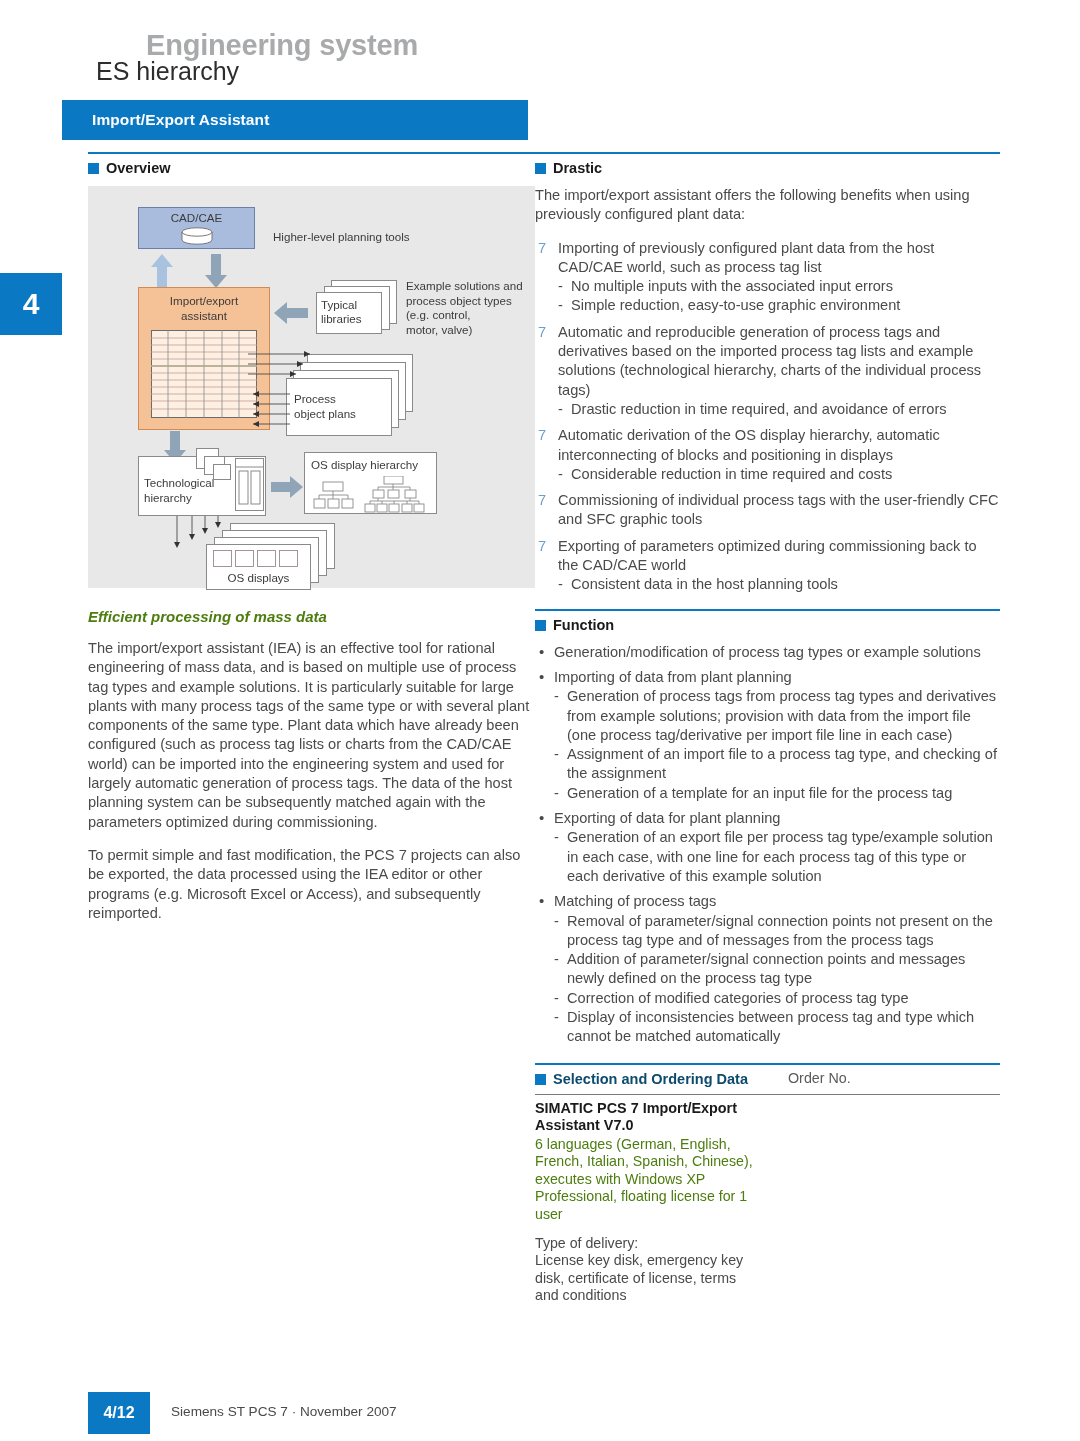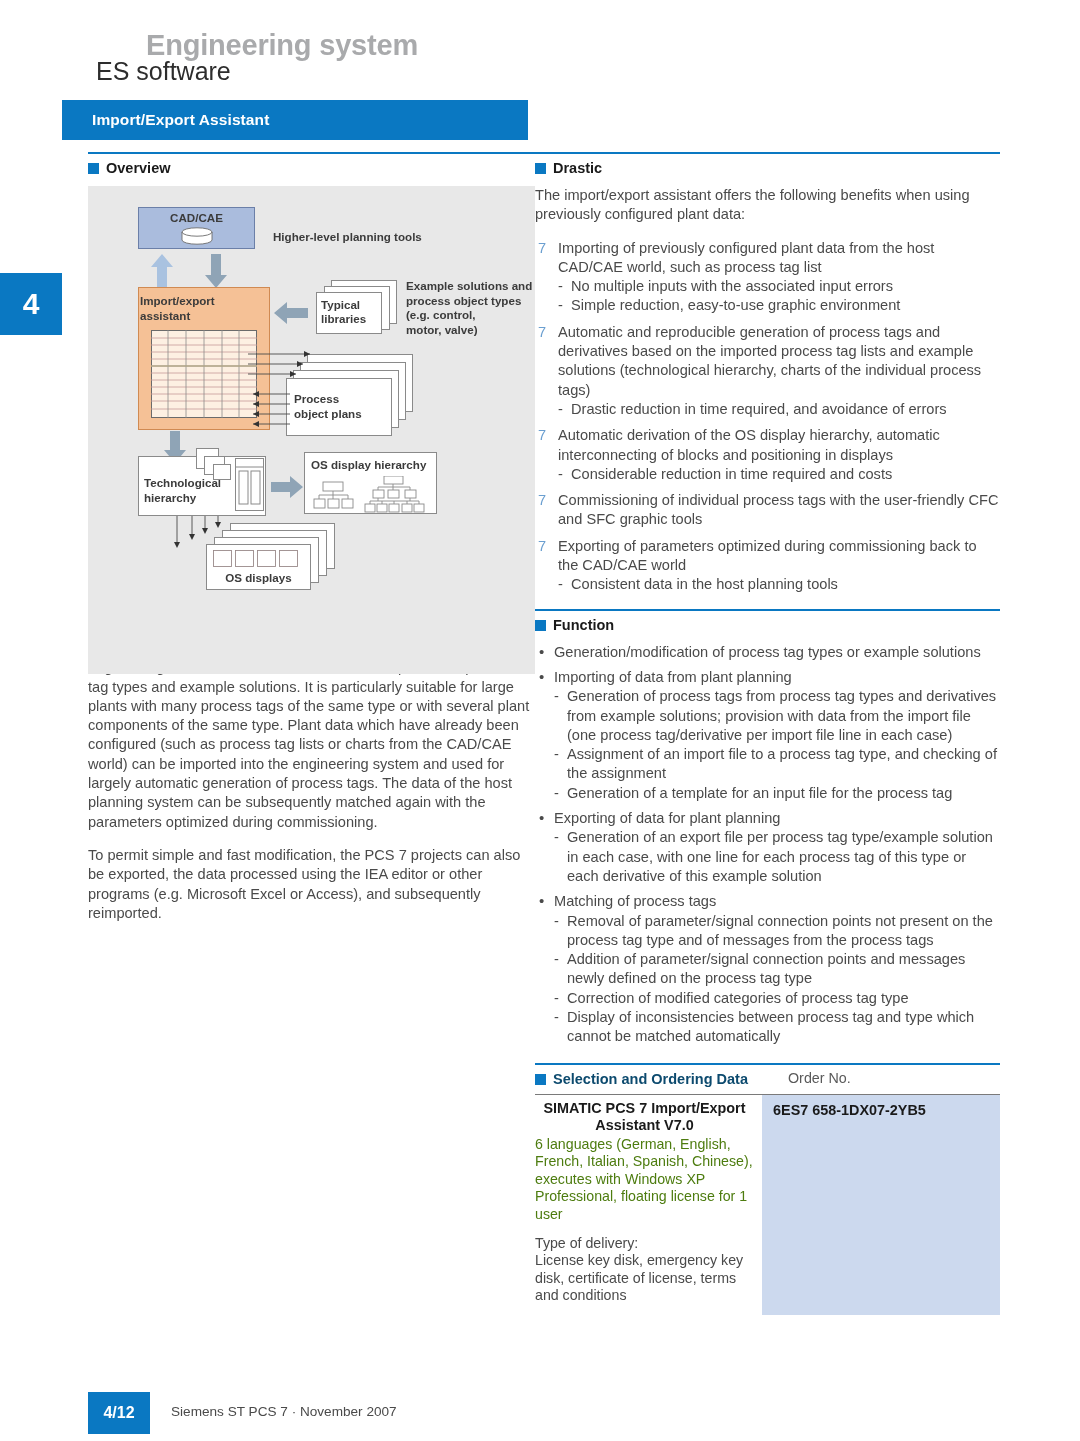--- a/index.html
+++ b/index.html
@@ -90,48 +90,48 @@
   .ord-head .rule{position:absolute;left:0;top:0;width:100%;height:2px;background:#0a78c2;}
   .ord-head .sq{display:inline-block;width:11px;height:11px;background:#0a78c2;vertical-align:-1px;margin-right:7px;}
   .ord-head .lbl{font-size:14.5px;font-weight:bold;color:#0c4a6e;}
   .ord-head .ordno{
     position:absolute;left:253px;top:7px;font-size:14.3px;color:#5a5a5a;
   }
   .ord-sep{height:1px;background:#7a7a7a;margin-top:6px;}
   .ord-body{display:flex;}
   .ord-c1{width:222px;padding:5px 8px 10px 0;}
   .ord-c2{width:230px;background:#ccd9ee;padding:7px 0 10px 11px;}
-  .ord-c1 .t{font-size:14.4px;font-weight:bold;color:#1a1a1a;line-height:17.5px;text-align:center;}
+  .ord-c1 .t{font-size:14.4px;font-weight:bold;color:#1a1a1a;line-height:17.5px;}
   .ord-c1 .d{font-size:14.2px;color:#4d7c0f;line-height:17.6px;margin-top:1px;}
   .ord-c1 .d2{font-size:14.2px;color:#4a4a4a;line-height:17.6px;margin-top:11px;}
   .ord-c2 .num{font-size:14.4px;font-weight:bold;color:#1a1a1a;}
 
   
   .footer{position:absolute;left:88px;top:1392px;width:912px;height:42px;}
   .footer .pg{
     position:absolute;left:0;top:0;width:62px;height:42px;background:#0a78c2;
     color:#fff;font-size:16px;font-weight:bold;display:flex;align-items:center;justify-content:center;
   }
   .footer .txt{position:absolute;left:83px;top:12px;font-size:13.6px;color:#4a4a4a;}
 
   
   .diagram{
-    position:absolute;left:0;top:0;width:447px;height:488px;background:#e8e8e8;font-weight:bold;
+    position:absolute;left:0;top:0;width:447px;height:402px;background:#e8e8e8;
   }
   .dg-lbl{position:absolute;font-size:11.6px;color:#3b3b3b;line-height:14.2px;}
   .box{position:absolute;box-sizing:border-box;}
   .wbox{background:#fff;border:1px solid #8a8a8a;}
 </style>
 </head>
 <body>
 
 <div class="chapter-tab">4</div>
 
 <div class="hdr-system">Engineering system</div>
-<div class="hdr-sub">ES software</div>
+<div class="hdr-sub">ES hierarchy</div>
 
 <div class="title-bar">
   <span>Import/Export Assistant</span>
 </div>
 
 <div class="col-left">
 
   <div class="sec-head">
     <div class="rule"></div>
     <span class="sq"></span><span class="lbl">Overview</span>
@@ -155,21 +155,21 @@
       <svg style="position:absolute;left:62px;top:68px;" width="24" height="34">
         <path d="M12 0 L23 13 L17 13 L17 34 L7 34 L7 13 L1 13 Z" fill="#a9c2e0"></path>
       </svg>
 
       <svg style="position:absolute;left:116px;top:68px;" width="24" height="34">
         <path d="M12 34 L23 21 L17 21 L17 0 L7 0 L7 21 L1 21 Z" fill="#8fa4b6"></path>
       </svg>
 
       <div class="box" style="left:50px;top:101px;width:132px;height:143px;background:#f5c196;border:1px solid #d08a52;">
       </div>
-      <div class="dg-lbl" style="left:52px;top:107px;width:128px;line-height:15px;white-space:pre-line;">Import/export
+      <div class="dg-lbl" style="left:52px;top:107px;width:128px;text-align:center;line-height:15px;white-space:pre-line;">Import/export
 assistant</div>
 
       <svg style="position:absolute;left:63px;top:144px;" width="106" height="88">
         <rect x="0.5" y="0.5" width="105" height="87" fill="#fdf0e2" stroke="#6b6b6b" stroke-width="1"></rect>
         <g stroke="#c59a9a" stroke-width="0.8">
           <line x1="0" y1="8" x2="106" y2="8"></line>
           <line x1="0" y1="15" x2="106" y2="15"></line>
           <line x1="0" y1="22" x2="106" y2="22"></line>
           <line x1="0" y1="29" x2="106" y2="29"></line>
           <line x1="0" y1="36" x2="106" y2="36"></line>
@@ -395,23 +395,20 @@
       <span class="ordno">Order No.</span>
     </div>
     <div class="ord-sep"></div>
     <div class="ord-body">
       <div class="ord-c1">
         <div class="t">SIMATIC PCS 7 Import/Export Assistant V7.0</div>
         <div class="d">6 languages (German, English, French, Italian, Spanish, Chinese), executes with Windows XP Professional, floating license for 1 user</div>
         <div class="d2" style="white-space:pre-line;">Type of delivery:
 License key disk, emergency key disk, certificate of license, terms and conditions</div>
       </div>
-      <div class="ord-c2">
-        <div class="num">6ES7 658-1DX07-2YB5</div>
-      </div>
     </div>
   </div>
 </div>
 
 <div class="footer">
   <div class="pg">4/12</div>
   <div class="txt">Siemens ST PCS 7 · November 2007</div>
 </div>
 
 </body></html>

